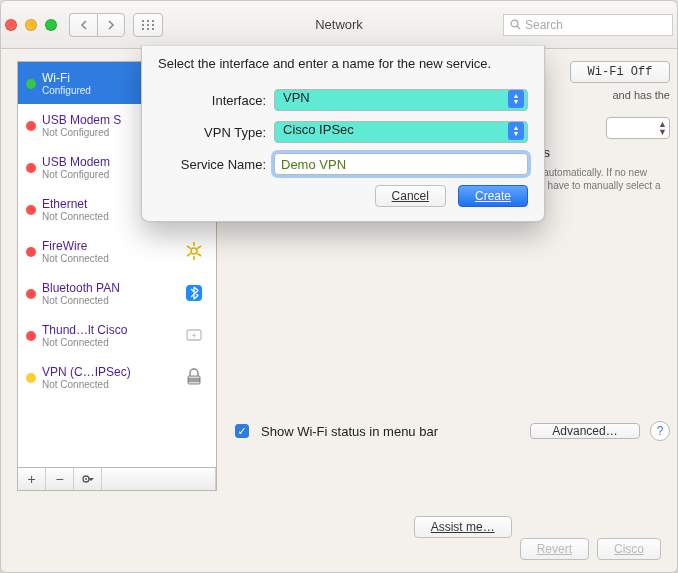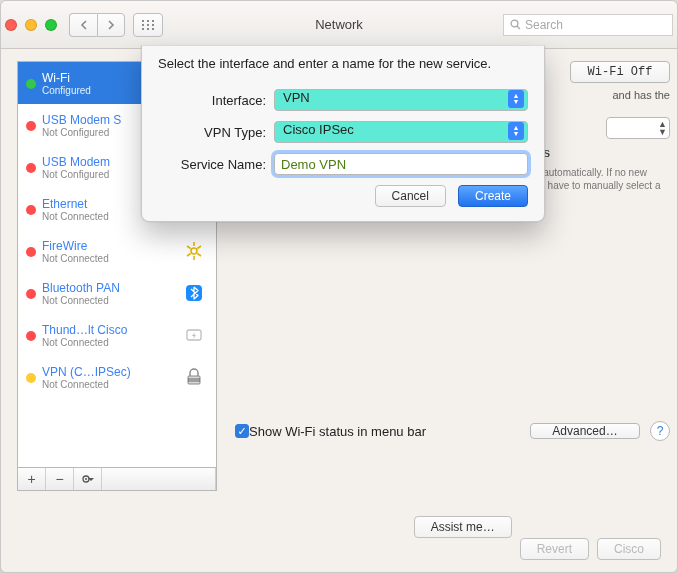--- a/index.html
+++ b/index.html
@@ -20,21 +20,21 @@
   .title { position:absolute; left:0; right:0; text-align:center; font-size:13px; color:#3f3f3f; pointer-events:none; }
   .search { margin-left:auto; width:170px; height:22px; border-radius:0; border:1px solid #d1cfcc; background:#fff; display:flex; align-items:center; padding:0 6px; color:#a9a9a9; font-size:12px; gap:4px; }
   .search svg{flex:none}
   .body { position:absolute; top:44px; left:0; right:0; bottom:0; padding:16px 7px 12px 16px; }
   .main { display:flex; height:430px; gap:0; }
   .sidebar-wrap { display:flex; flex-direction:column; width:200px; }
   .sidebar { flex:1; background:#fff; border:1px solid #b8b8b8; border-bottom:none; overflow:auto; }
   .sidebar-item { display:flex; align-items:center; height:42px; padding:0 8px; gap:6px; border-bottom:0; position:relative; }
   .sidebar-item.selected { background:#2f7ce0; color:#fff; }
   .sidebar-item .texts { flex:1; overflow:hidden; }
-  .sidebar-item .name { font-size:12px; color:#3b82f6; white-space:nowrap; overflow:hidden; text-overflow:ellipsis; }
+  .sidebar-item .name { font-size:12px; color:#4c1d95; white-space:nowrap; overflow:hidden; text-overflow:ellipsis; }
   .sidebar-item.selected .name { color:#fff; }
   .sidebar-item .status { font-size:10px; color:#8a8a8a; }
   .sidebar-item.selected .status { color:#e3effd; }
   .status-dot { width:10px; height:10px; border-radius:50%; flex:none; margin-top:2px; }
   .sd-green{background:#34c749}
   .sd-red{background:#ff4d4d}
   .sd-amber{background:#ffcc33}
   .icbox { width:28px; height:24px; display:flex; align-items:center; justify-content:center; }
   .sidebar-toolbar { height:24px; border:1px solid #b8b8b8; background:linear-gradient(#fdfdfd,#ececec); display:flex; }
   .sidebar-toolbar .tb { width:28px; border-right:1px solid #cfcfcf; display:flex; align-items:center; justify-content:center; font-size:14px; color:#555; }
@@ -45,21 +45,21 @@
   .netselect { position:absolute; top:56px; right:0; width:64px; height:22px; border:1px solid #b8b8b8; border-radius:4px; background:#fff; display:flex; align-items:center; justify-content:flex-end; padding:0 4px; color:#555; font-size:10px; }
   .netselect span{font-size:9px; line-height:8px; letter-spacing:-2px;}
   .ask-row { position:absolute; top:84px; left:170px; right:0; display:flex; align-items:flex-start; gap:6px; }
   .chk { width:14px; height:14px; border:1px solid #b0b0b0; border-radius:3px; background:#fff; flex:none; }
   .chk.checked { background:#2f7ce0; border-color:#2f7ce0; color:#fff; display:flex; align-items:center; justify-content:center; font-size:11px; }
   .explain { font-size:10px; color:#777; line-height:13px; margin-top:6px; }
   .bottom-row { position:absolute; left:18px; right:0; bottom:50px; display:flex; align-items:center; }
   .advanced { width:110px; height:16px; border:1px solid #b8b8b8; border-radius:4px; background:linear-gradient(#fdfdfd,#f1f1f1); font-size:12px; display:flex; align-items:center; justify-content:center; color:#333; }
   .help { width:20px; height:20px; border-radius:50%; border:1px solid #b8b8b8; background:#fff; color:#2f7ce0; font-size:12px; display:flex; align-items:center; justify-content:center; margin-left:10px; }
   .footer { position:absolute; right:16px; bottom:12px; display:flex; gap:8px; }
-  .btn { height:22px; padding:0 16px; border:1px solid #c0c0c0; border-radius:4px; background:linear-gradient(#fdfdfd,#f1f1f1); font-size:12px; color:#333; display:flex; align-items:center; justify-content:center; }
+  .btn { height:22px; padding:0 16px; border:1px solid #c0c0c0; border-radius:4px; background:linear-gradient(#fdfdfd,#f1f1f1); font-size:12px; color:#333; display:flex; align-items:center; justify-content:center;text-decoration:underline; }
   .btn.disabled { color:#b9b9b9;margin-top:22px; }
   
   .sheet { position:absolute; top:45px; left:140px; width:404px; background:#f7f7f7; border:1px solid #c8c8c8; border-top:none; border-radius:0 0 8px 8px; box-shadow: 0 14px 28px rgba(0,0,0,0.25), 0 0 0 1px rgba(0,0,0,0.04); padding:10px 16px 14px 16px; }
   .sheet .prompt { font-size:13px; color:#222; margin-bottom:18px; }
   .sheet .row { display:flex; align-items:center; margin-bottom:10px; }
   .sheet .label { width:116px; text-align:right; padding-right:8px; font-size:13px; color:#222; }
   .select { flex:1; height:22px; border:1px solid #b8b8b8; border-radius:4px; background:#5eead4; display:flex; align-items:flex-start; justify-content:space-between; padding:0 3px 0 8px; font-size:13px; color:#222; }
   .arrows { width:16px; height:18px; border-radius:3px; background:#3a87ff; display:flex; flex-direction:column; align-items:center; justify-content:center; color:#fff; font-size:7px; line-height:6px; }
   .textinput { flex:1; height:22px; border:1px solid #b8b8b8; border-radius:4px; background:#fff; padding:0 6px; font-size:13px; color:#4d7c0f; box-shadow: 0 0 0 3px rgba(113,171,255,0.6); outline:none; }
   .sheet-btns { display:flex; justify-content:flex-end; gap:12px; margin-top:8px; }
@@ -235,21 +235,21 @@
           </div>
         <div class="ask-row">
           <div class="chk"></div>
           <div>
             <div style="font-size:13px;color:#222">Ask to join new networks</div>
             <div class="explain">Known networks will be joined automatically. If no new networks are available, you will have to manually select a network.</div>
           </div>
         </div>
         <div class="bottom-row">
           <div class="chk checked">✓</div>
-          <div style="font-size:13px;color:#222;margin-left:0">Show Wi-Fi status in menu bar</div>
+          <div style="font-size:13px;color:#222;margin-left:12px">Show Wi-Fi status in menu bar</div>
           <div style="flex:1"></div>
           <div class="advanced">Advanced…</div>
           <div class="help">?</div>
         </div>
       </div>
     </div>
 
     <div class="footer">
       <div class="btn">Assist me…</div>
       <div class="btn disabled">Revert</div>

